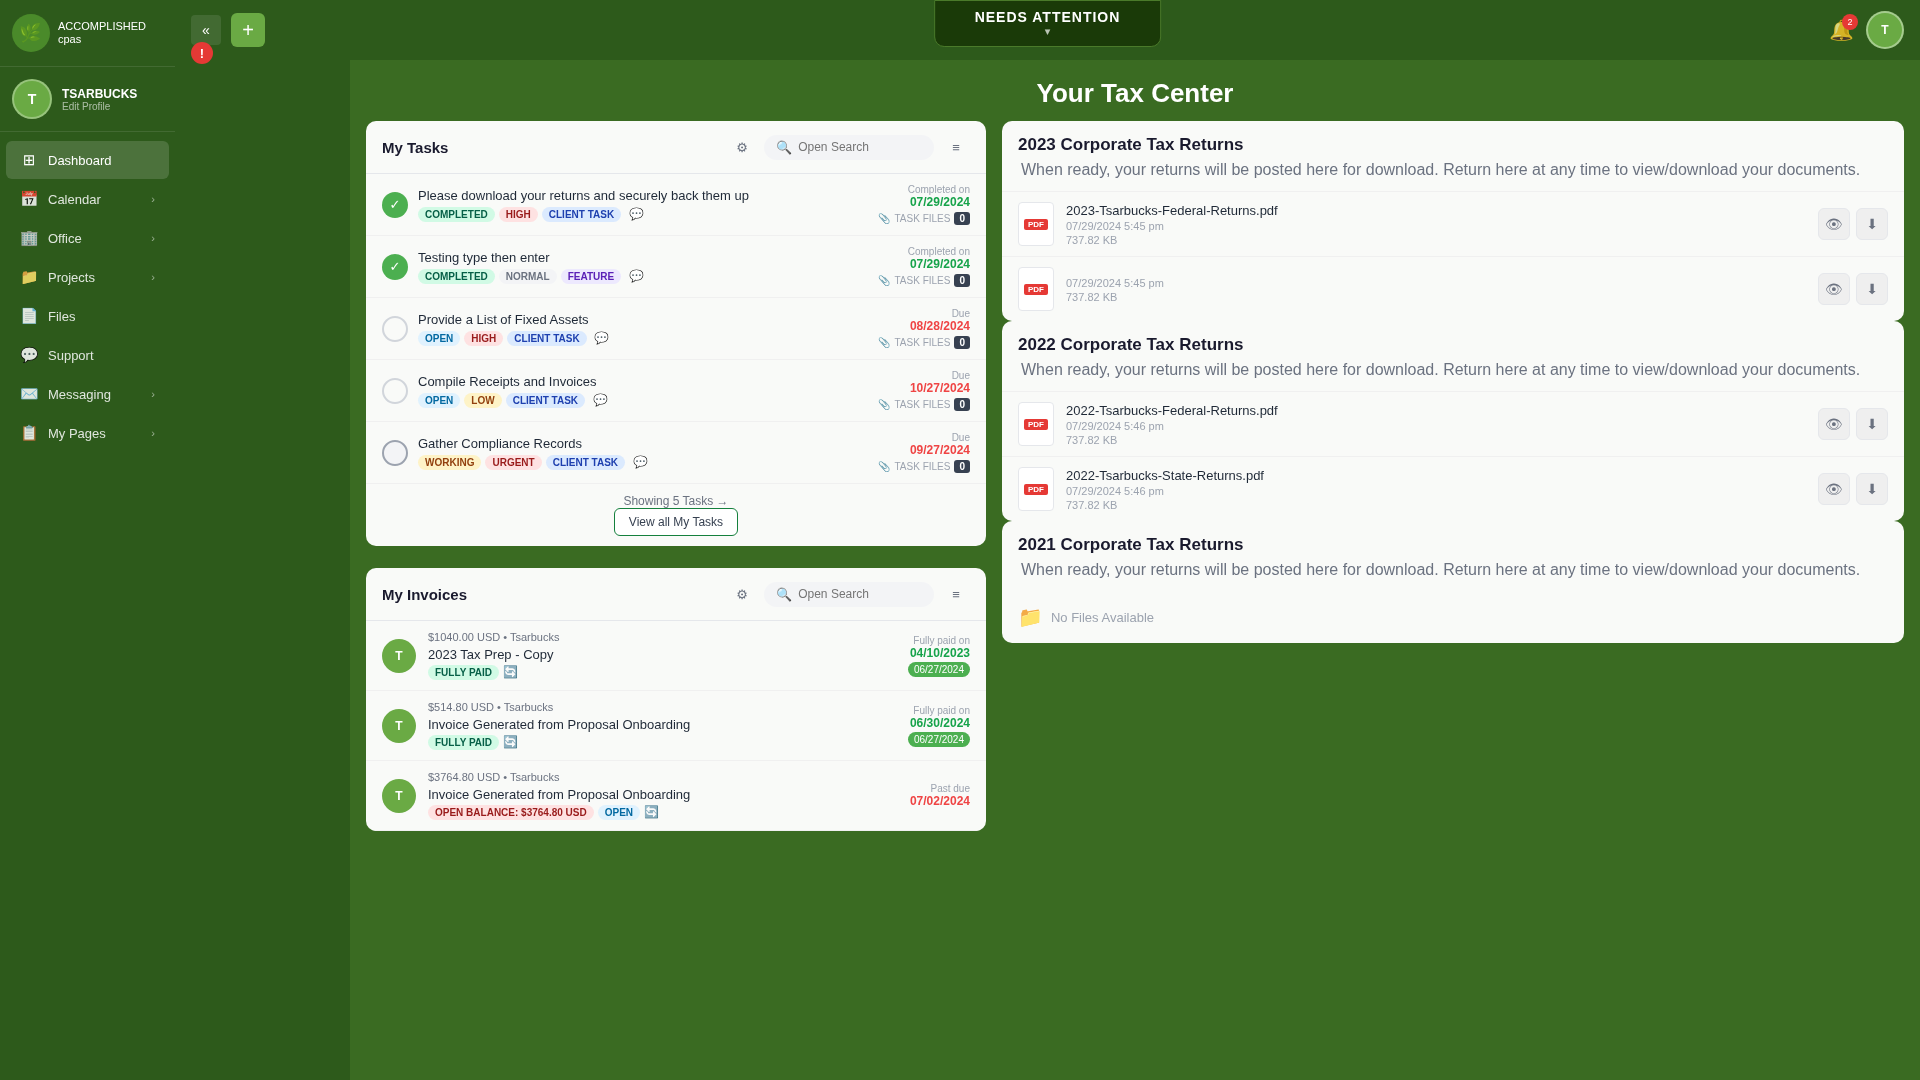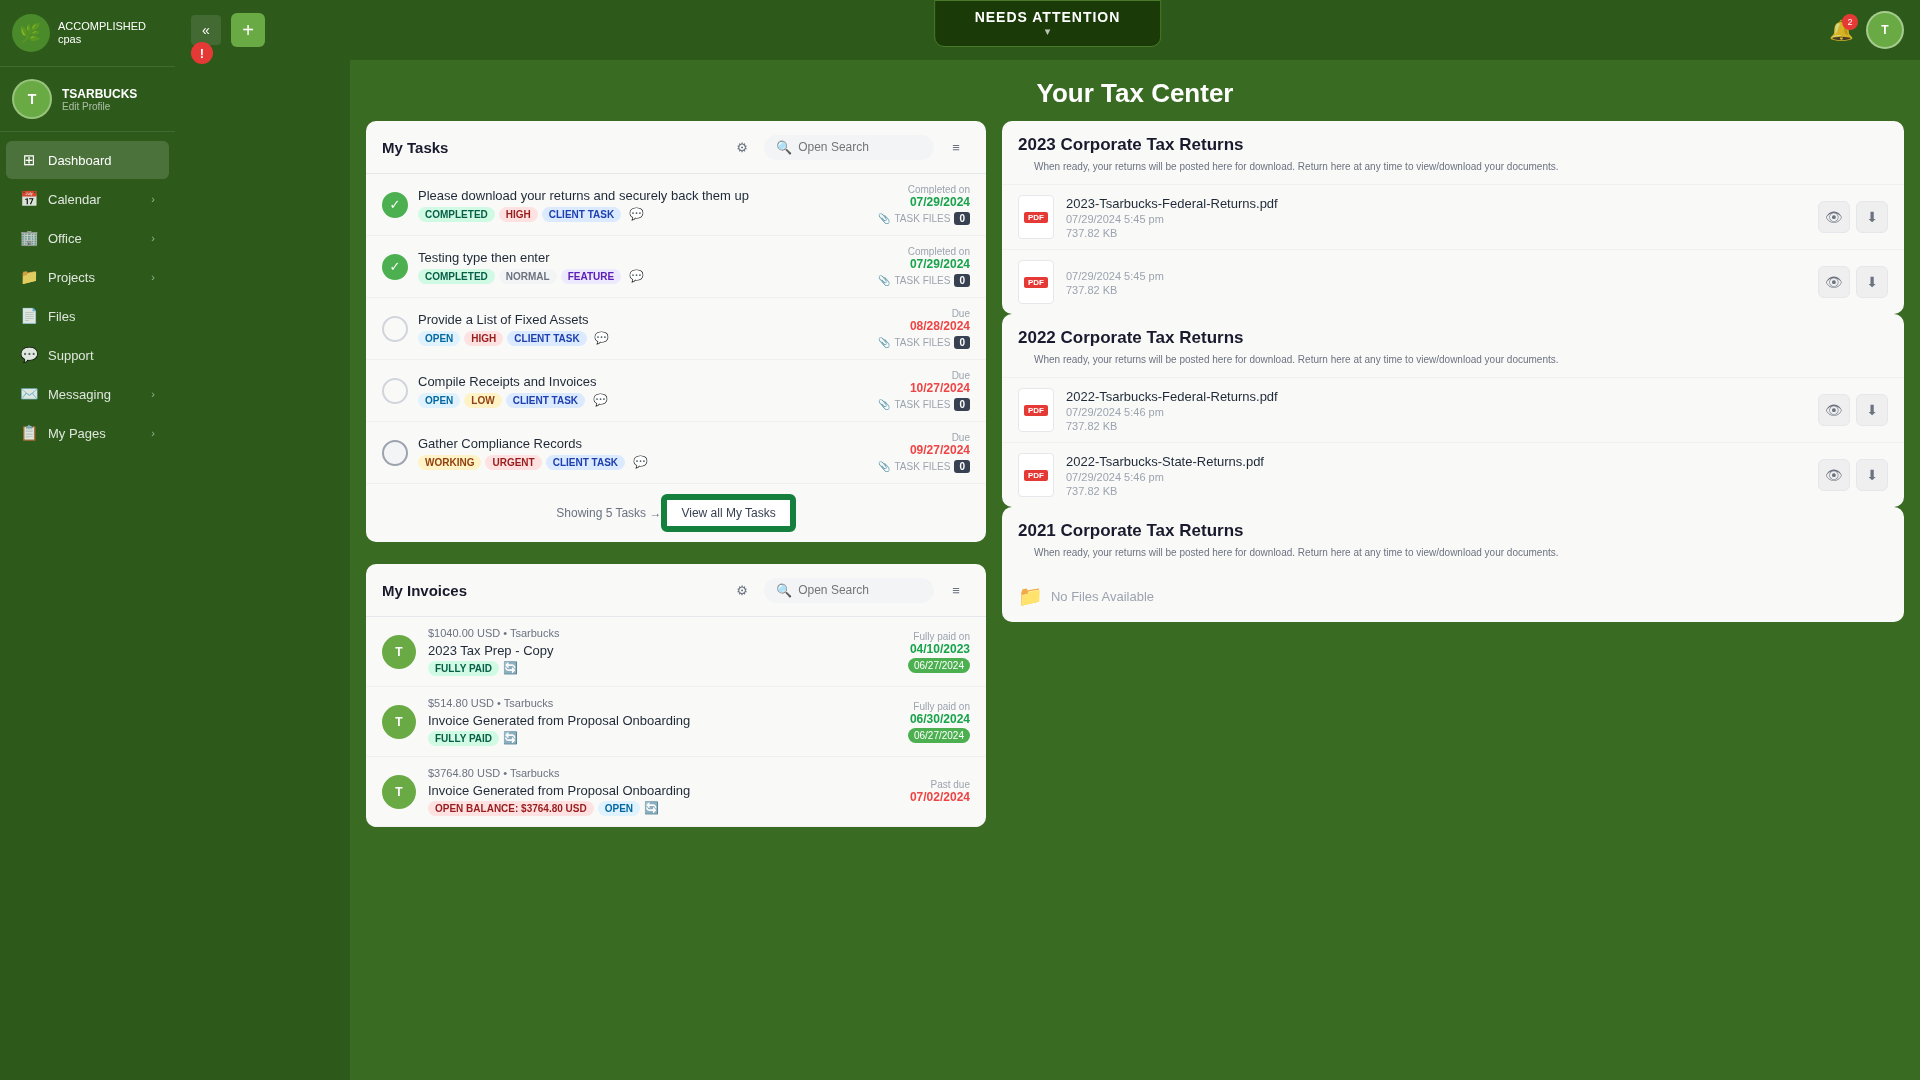--- a/index.html
+++ b/index.html
@@ -230,25 +230,25 @@
       display: flex; align-items: center; gap: 4px;
       margin-top: 3px; font-size: 10px; color: #9ca3af;
     }
     .task-files-badge {
       background: #374151; color: white; border-radius: 3px;
       padding: 1px 5px; font-size: 10px; font-weight: 600;
     }
 
     .card-footer {
       padding: 10px 16px;
-      display: flex; align-items: center; justify-content: center;
+      display: flex; align-items: center; justify-content: center; flex-direction: column;
     }
     .showing-text { font-size: 12px; color: #6b7280; }
     .view-all-btn {
-      background: white; border: 6px solid #15803d; border-radius: 6px;
+      background: white; border: 1px solid #15803d; border-radius: 6px;
       padding: 6px 14px; font-size: 12px; font-weight: 500; color: #374151;
       cursor: pointer;
     }
 
     
     .invoice-row {
       display: flex; align-items: center;
       padding: 10px 16px; border-bottom: 1px solid #f0f0f0; gap: 12px;
     }
     .invoice-avatar {
@@ -266,21 +266,21 @@
     .invoice-date-secondary {
       background: #4caf50; color: white; font-size: 10px;
       padding: 2px 6px; border-radius: 10px; margin-top: 2px; display: inline-block;
     }
     .refresh-icon { font-size: 12px; color: #9ca3af; cursor: pointer; }
     .tax-section-title {
       font-size: 17px; font-weight: 700; color: #1a1a2e;
       padding: 14px 16px 6px;
     }
     .tax-section-desc {
-      font-size: 10px; color: #6b7280; padding: 0 32px 12px;
+      font-size: 16px; color: #6b7280; padding: 0 19px 12px;
     }
     .file-row {
       display: flex; align-items: center;
       padding: 10px 16px; border-top: 1px solid #f0f0f0; gap: 12px;
     }
     .pdf-icon {
       width: 36px; height: 44px; flex-shrink: 0;
       background: #fff; border: 1px solid #e5e7eb; border-radius: 4px;
       display: flex; flex-direction: column; align-items: center; justify-content: center;
     }

